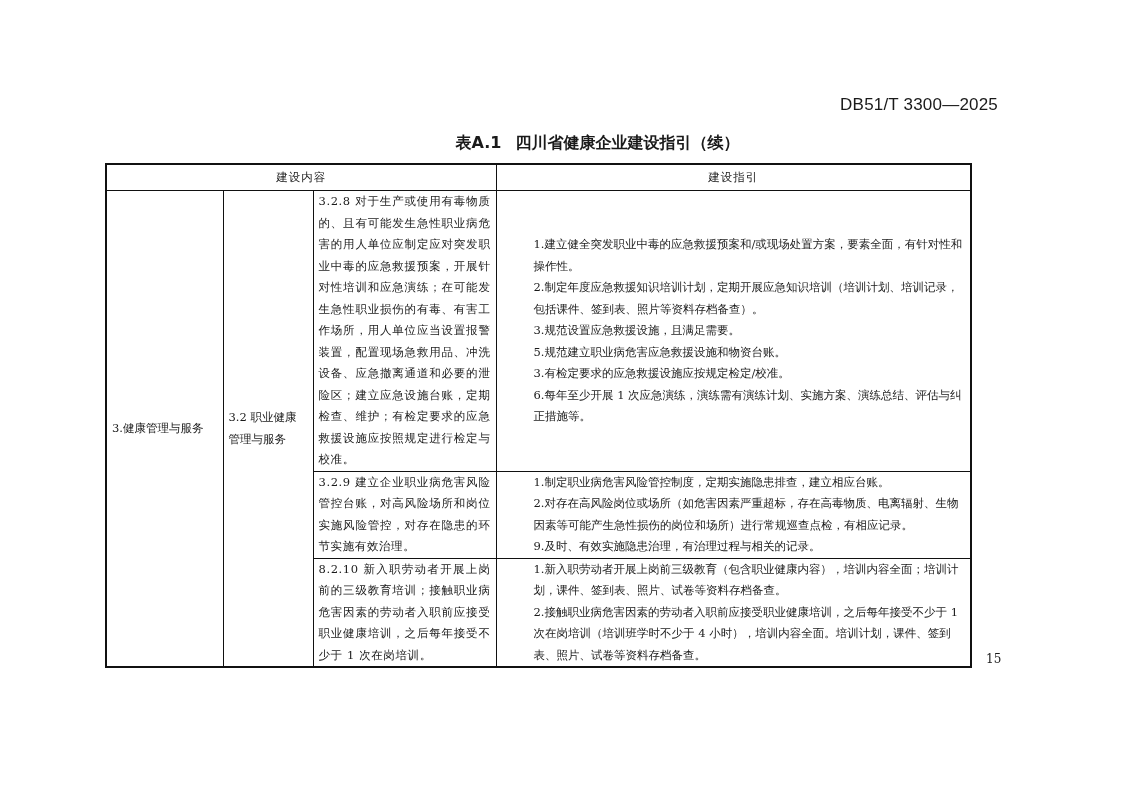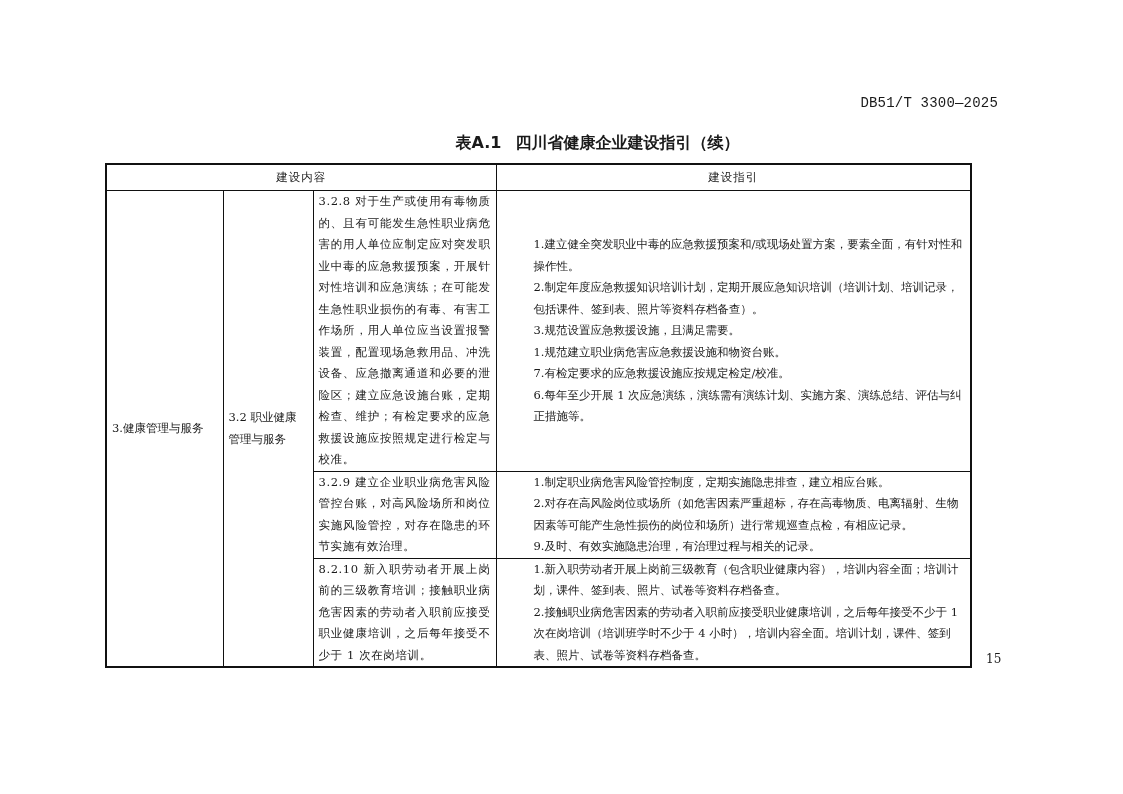--- a/index.html
+++ b/index.html
@@ -1,19 +1,19 @@
 <!DOCTYPE html>
 <html><head>
 <meta charset="utf-8">
 <style>
   html, body { margin:0; padding:0; background:#ffffff; }
   body { width:1123px; height:794px; position:relative; overflow:hidden;
          font-family:"DejaVu Serif","Liberation Serif",serif; color:#1a1a1a; }
-  .doc-code { position:absolute; top:95px; right:125px; font-family:Liberation Mono, monospace;
-              font-size:14px; letter-spacing:0.2px;text-align:right; }
+  .doc-code { position:absolute; top:95px; right:125px; font-family:Liberation Sans, sans-serif;
+              font-size:17px; letter-spacing:0.2px;text-align:right; }
   .table-title { position:absolute; top:133px; left:0; width:1123px; text-align:center;
                  font-family:"DejaVu Sans","Liberation Sans",sans-serif; font-weight:bold; font-size:16px;padding-left:36px; }
   .table-title .num { margin-right:14px; }
   table.guide { position:absolute; left:105px; top:163px; border-collapse:collapse;
                 width:865px; table-layout:fixed; border:2px solid #111;padding-left:44px; }
   table.guide td, table.guide th { border:1px solid #111; font-size:11.5px; line-height:21.5px;
                 padding:0 5px; vertical-align:middle; font-weight:normal; }
   table.guide th { height:25px; text-align:center; letter-spacing:1px; }
   .c3 { text-align:justify; letter-spacing:0.6px; }
   .c4 { text-align:left; }
@@ -42,22 +42,22 @@
     <th>建设指引</th>
   </tr>
   <tr style="height:278px">
     <td rowspan="3">3.健康管理与服务</td>
     <td rowspan="3">3.2 职业健康管理与服务</td>
     <td class="c3">3.2.8 对于生产或使用有毒物质的、且有可能发生急性职业病危害的用人单位应制定应对突发职业中毒的应急救援预案，开展针对性培训和应急演练；在可能发生急性职业损伤的有毒、有害工作场所，用人单位应当设置报警装置，配置现场急救用品、冲洗设备、应急撤离通道和必要的泄险区；建立应急设施台账，定期检查、维护；有检定要求的应急救援设施应按照规定进行检定与校准。</td>
     <td class="c4">
       <span class="line">1.建立健全突发职业中毒的应急救援预案和/或现场处置方案，要素全面，有针对性和操作性。</span>
       <span class="line">2.制定年度应急救援知识培训计划，定期开展应急知识培训（培训计划、培训记录，包括课件、签到表、照片等资料存档备查）。</span>
       <span class="line">3.规范设置应急救援设施，且满足需要。</span>
-      <span class="line">1.规范建立职业病危害应急救援设施和物资台账。</span>
-      <span class="line">7.有检定要求的应急救援设施应按规定检定/校准。</span>
+      <span class="line">5.规范建立职业病危害应急救援设施和物资台账。</span>
+      <span class="line">3.有检定要求的应急救援设施应按规定检定/校准。</span>
       <span class="line">6.每年至少开展 1 次应急演练，演练需有演练计划、实施方案、演练总结、评估与纠正措施等。</span>
     </td>
   </tr>
   <tr style="height:86px">
     <td class="c3">3.2.9 建立企业职业病危害风险管控台账，对高风险场所和岗位实施风险管控，对存在隐患的环节实施有效治理。</td>
     <td class="c4">
       <span class="line">1.制定职业病危害风险管控制度，定期实施隐患排查，建立相应台账。</span>
       <span class="line">2.对存在高风险岗位或场所（如危害因素严重超标，存在高毒物质、电离辐射、生物因素等可能产生急性损伤的岗位和场所）进行常规巡查点检，有相应记录。</span>
       <span class="line">9.及时、有效实施隐患治理，有治理过程与相关的记录。</span>
     </td>

